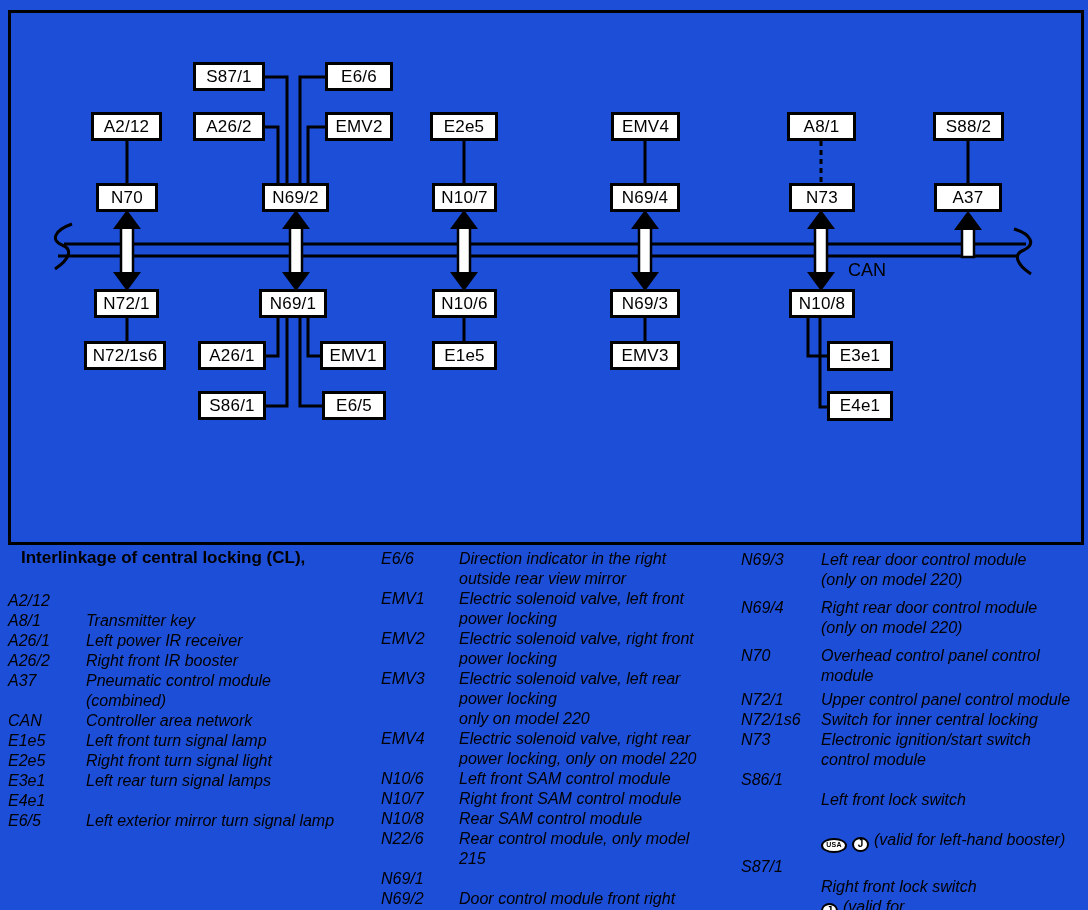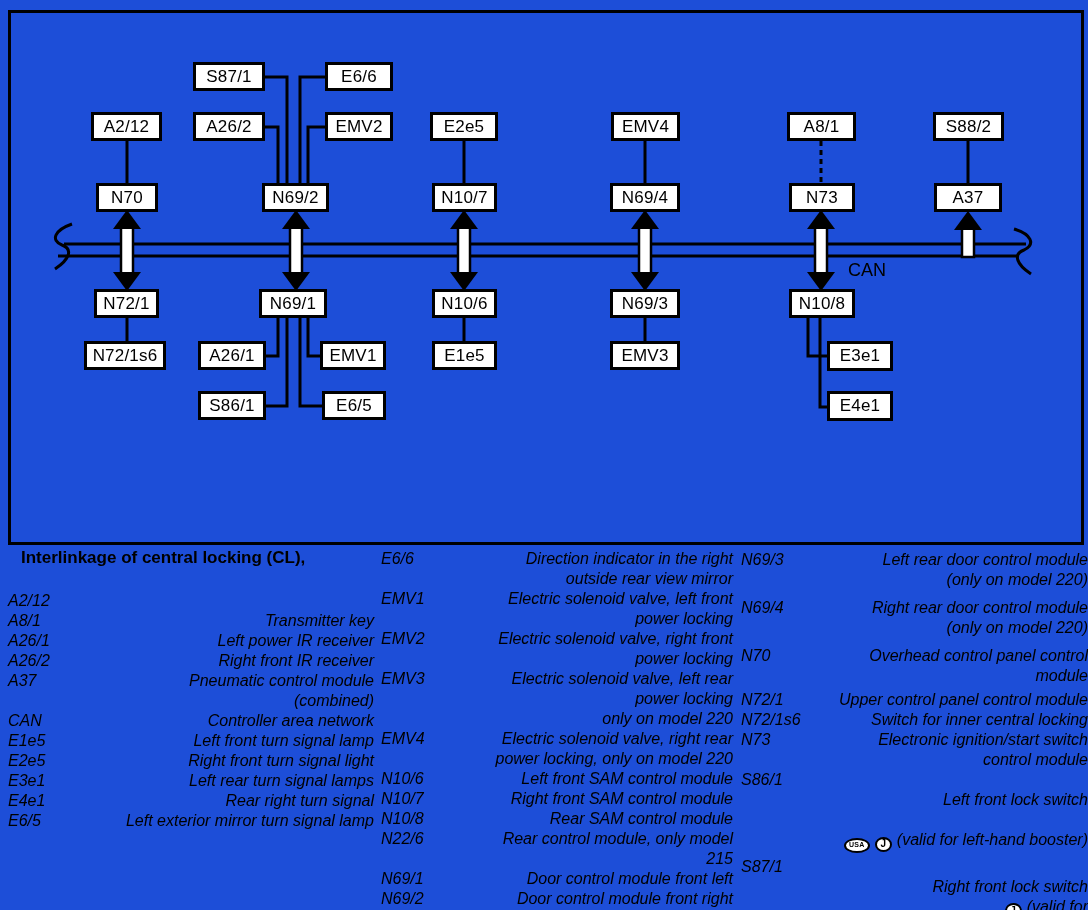--- a/index.html
+++ b/index.html
@@ -39,21 +39,21 @@
     line-height: 21px;
     width: 360px;
   }
   .lg-col { position: absolute; font-style: italic; font-size: 16px; line-height: 20px; }
   #lg-col1 { left: 8px;   top: 591px; width: 366px; }
   #lg-col2 { left: 381px; top: 549px; width: 352px; }
   #lg-col3 { left: 741px; top: 550px; width: 347px; }
   .lg-row { display: flex; align-items: flex-start; }
   .lg-code { flex: 0 0 78px; }
   #lg-col3 .lg-code { flex-basis: 80px; }
-  .lg-desc { flex: 1; white-space: pre-line; text-align: right; }
+  .lg-desc { flex: 1; white-space: pre-line; }
   .sp8 { margin-bottom: 8px; }
   .sp4 { margin-bottom: 4px; }
   .badge {
     display: inline-flex;
     align-items: center;
     justify-content: center;
     border: 2px solid #000;
     border-radius: 50%;
     font-style: normal;
     font-weight: bold;
@@ -240,21 +240,21 @@
     <div class="lg-row">
         <span class="lg-code">A8/1</span>
         <span class="lg-desc">Transmitter key</span>
       </div>
     <div class="lg-row">
         <span class="lg-code">A26/1</span>
         <span class="lg-desc">Left power IR receiver</span>
       </div>
     <div class="lg-row">
         <span class="lg-code">A26/2</span>
-        <span class="lg-desc">Right front IR receiver</span>
+        <span class="lg-desc">Right front IR booster</span>
       </div>
     <div class="lg-row">
         <span class="lg-code">A37</span>
         <span class="lg-desc">Pneumatic control module
 (combined)</span>
       </div>
     <div class="lg-row">
         <span class="lg-code">CAN</span>
         <span class="lg-desc">Controller area network</span>
       </div>
@@ -265,21 +265,20 @@
     <div class="lg-row">
         <span class="lg-code">E2e5</span>
         <span class="lg-desc">Right front turn signal light</span>
       </div>
     <div class="lg-row">
         <span class="lg-code">E3e1</span>
         <span class="lg-desc">Left rear turn signal lamps</span>
       </div>
     <div class="lg-row">
         <span class="lg-code">E4e1</span>
-        <span class="lg-desc">Rear right turn signal</span>
       </div>
     <div class="lg-row">
         <span class="lg-code">E6/5</span>
         <span class="lg-desc">Left exterior mirror turn signal lamp</span>
       </div>
   </div>
 
   <div class="lg-col" id="lg-col2">
     <div class="lg-row">
         <span class="lg-code">E6/6</span>
@@ -319,21 +318,20 @@
         <span class="lg-code">N10/8</span>
         <span class="lg-desc">Rear SAM control module</span>
       </div>
     <div class="lg-row">
         <span class="lg-code">N22/6</span>
         <span class="lg-desc">Rear control module, only model
 215</span>
       </div>
     <div class="lg-row">
         <span class="lg-code">N69/1</span>
-        <span class="lg-desc">Door control module front left</span>
       </div>
     <div class="lg-row">
         <span class="lg-code">N69/2</span>
         <span class="lg-desc">Door control module front right</span>
       </div>
   </div>
 
   <div class="lg-col" id="lg-col3">
     <div class="lg-row sp8">
         <span class="lg-code">N69/3</span>

